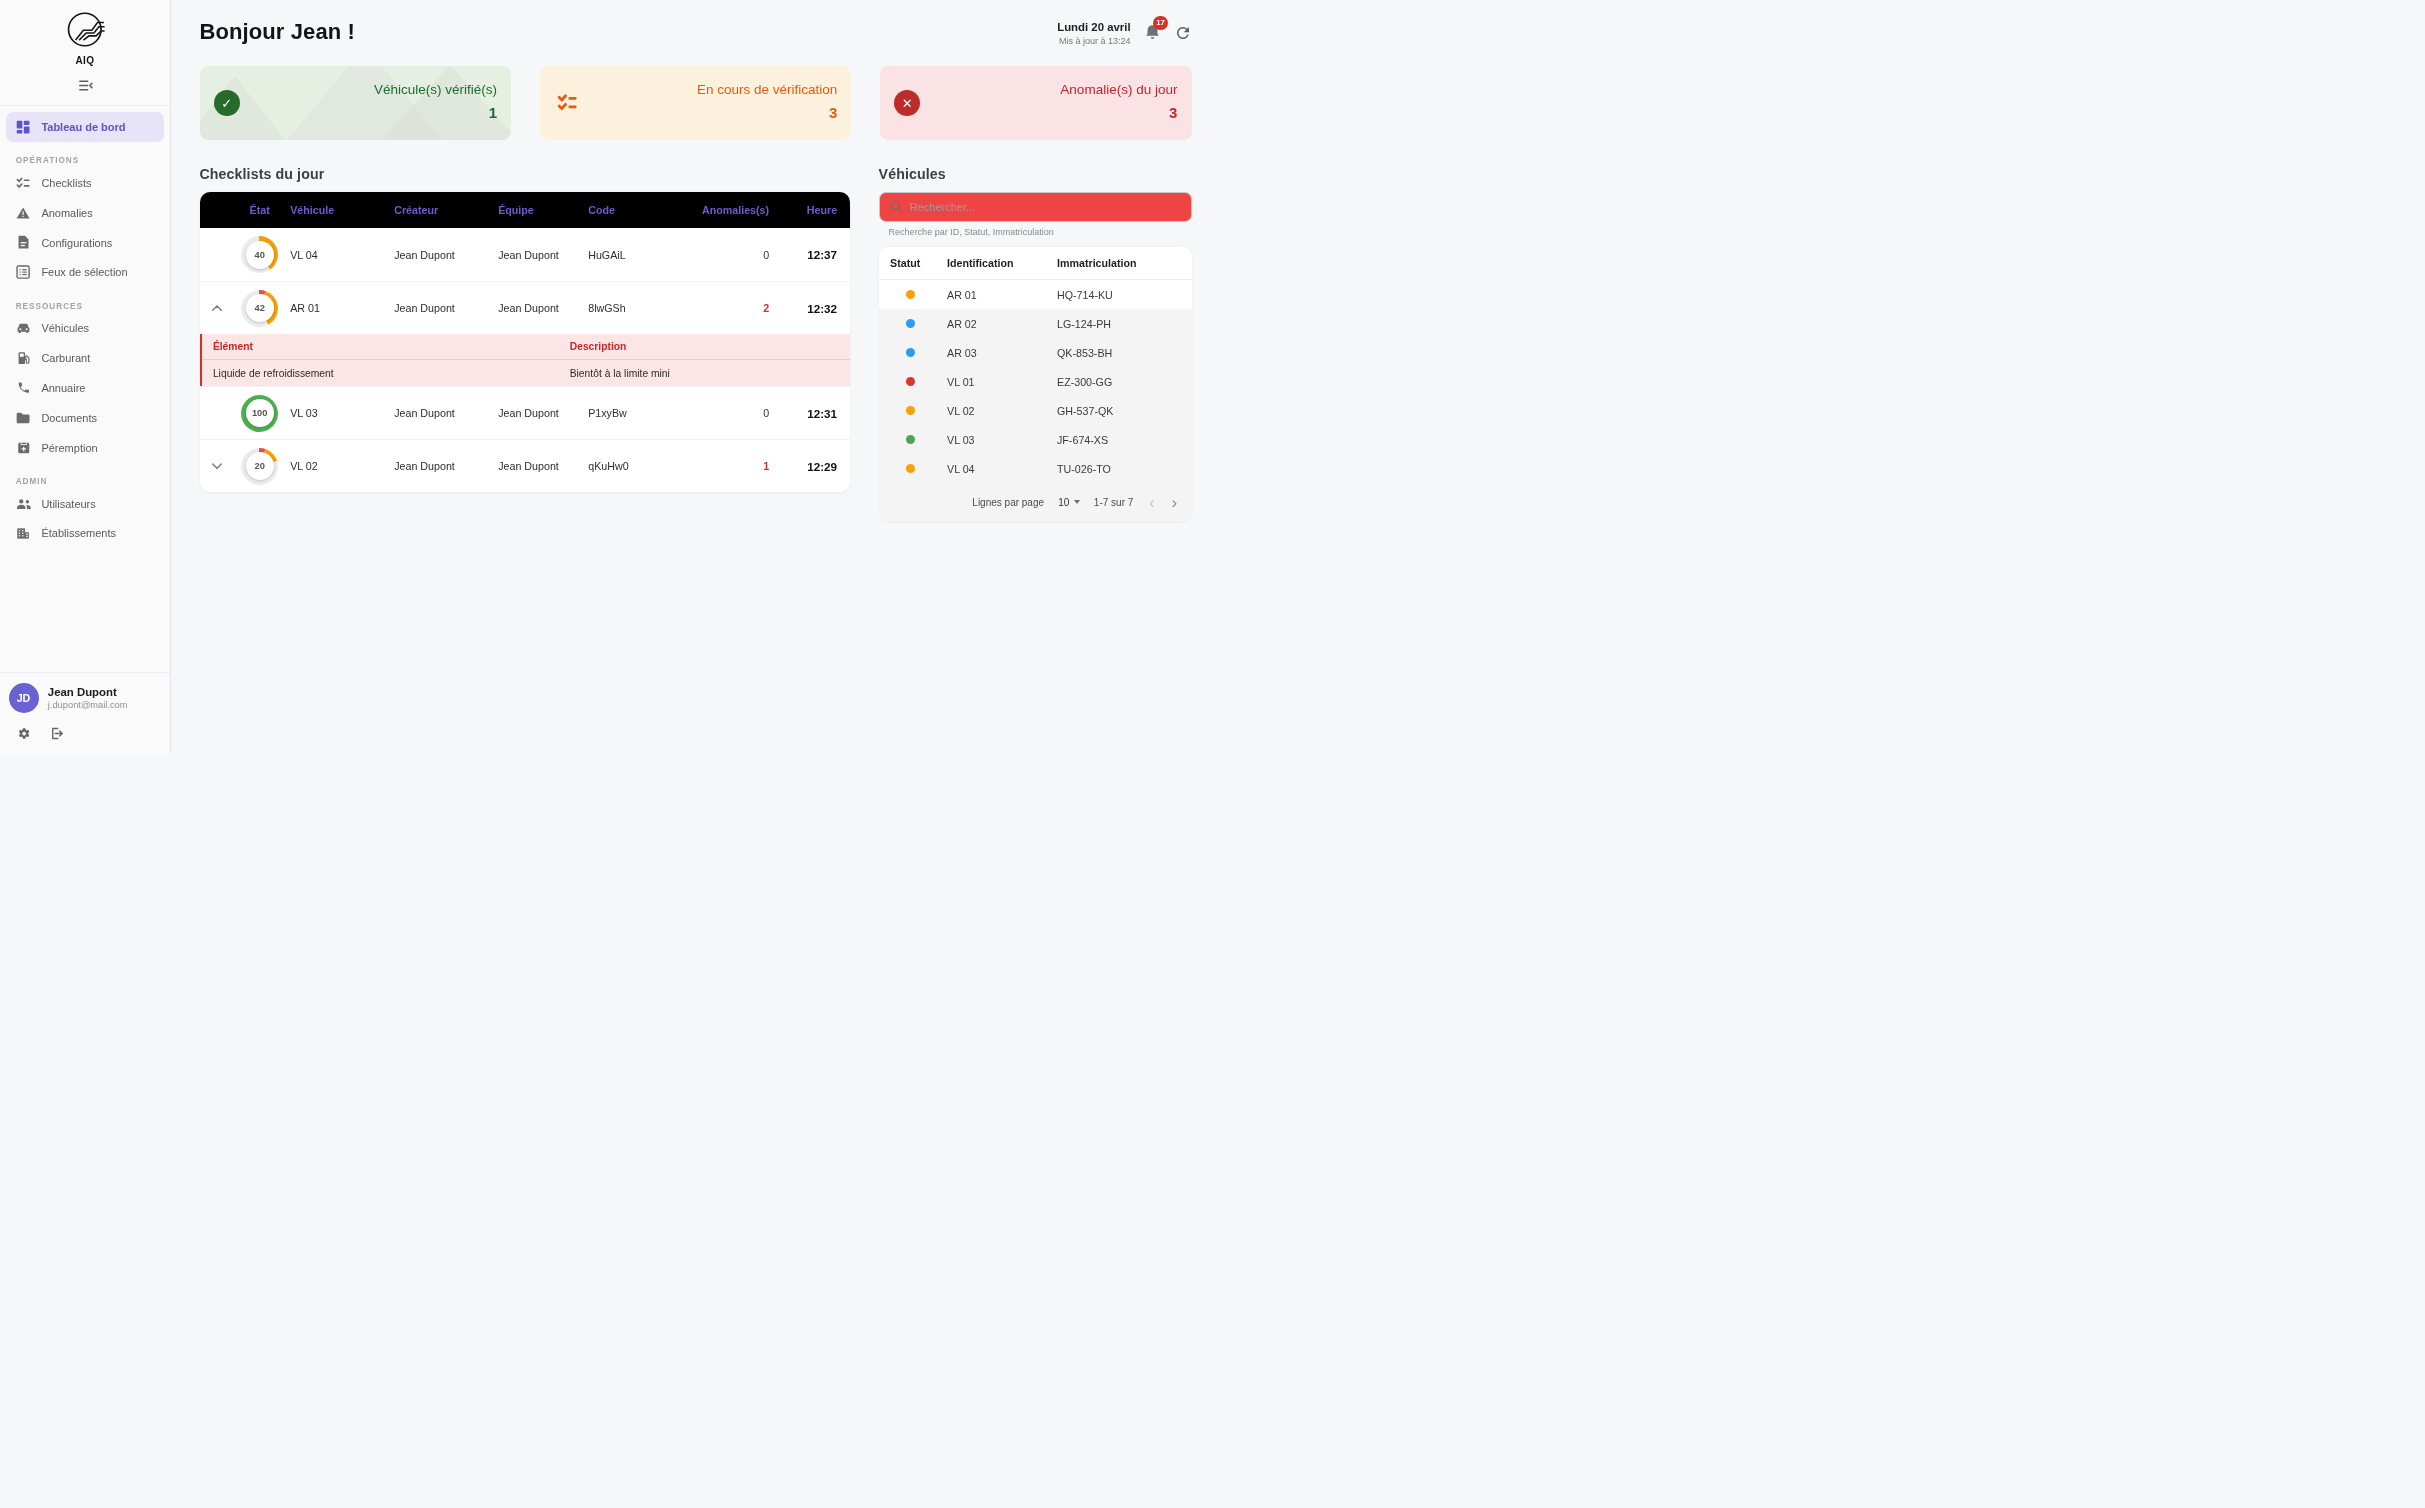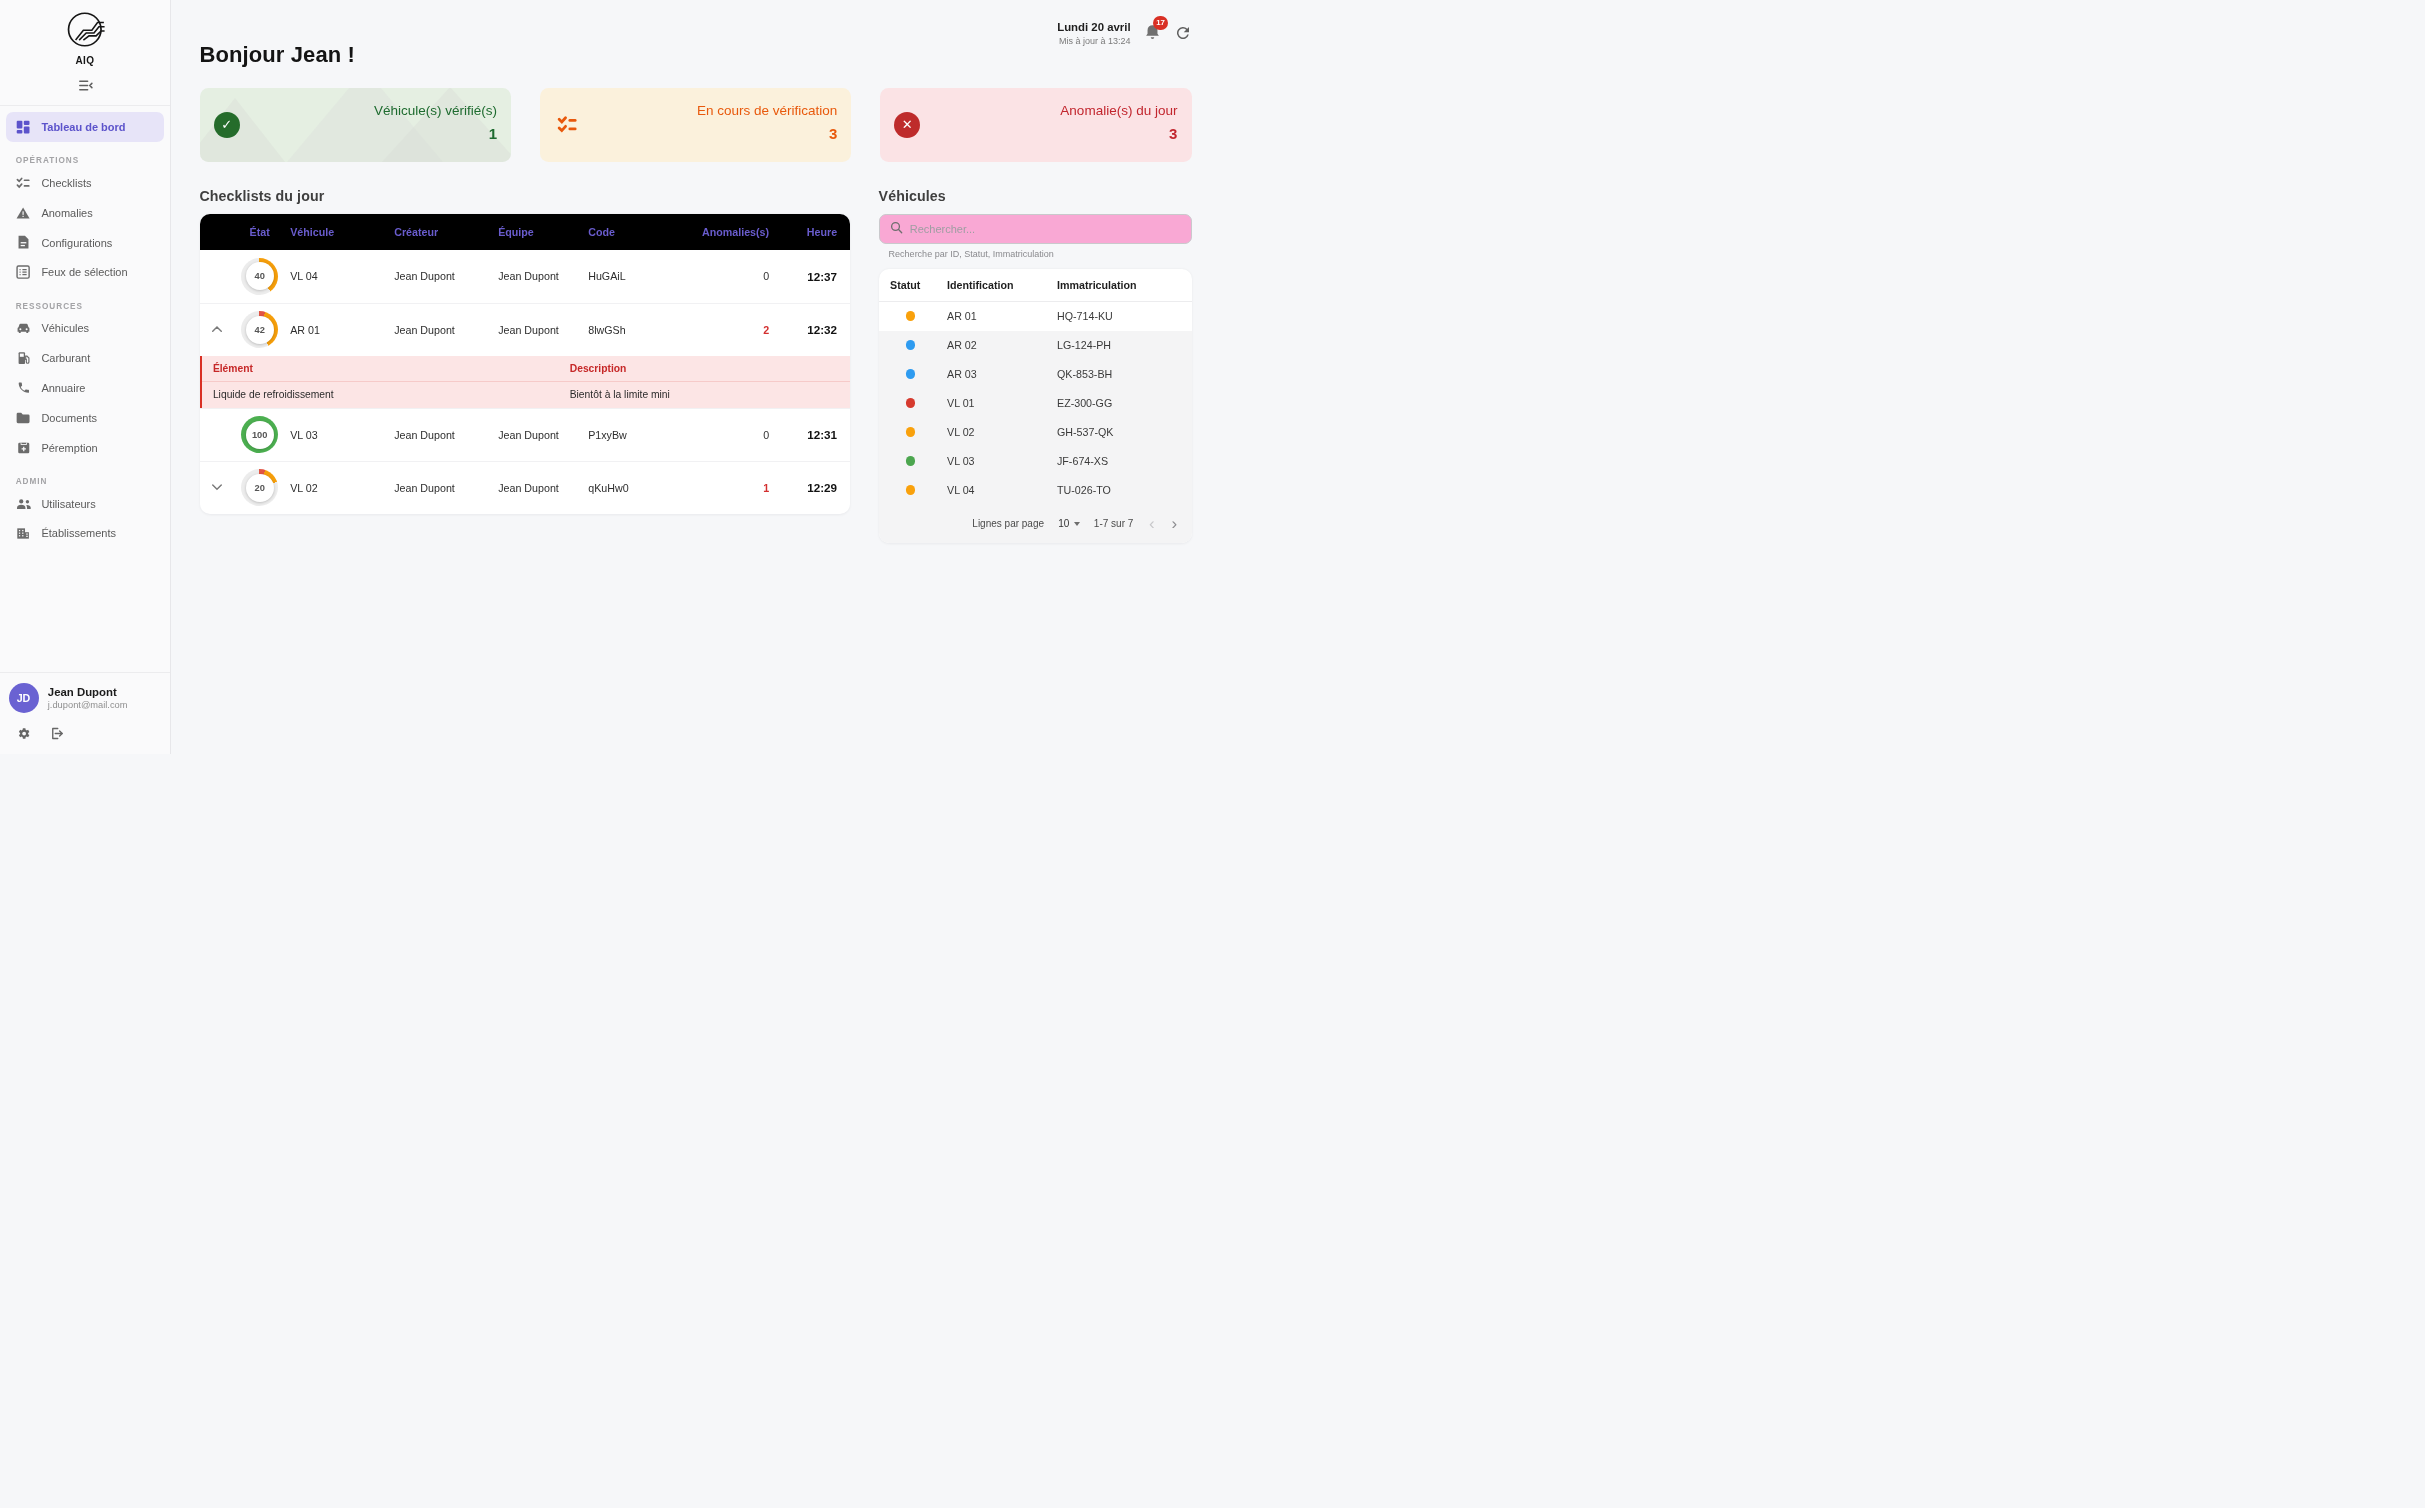--- a/index.html
+++ b/index.html
@@ -22,21 +22,21 @@
   .user-row { display:flex; align-items:center; gap:9.3px; }
   .avatar { width:30px; height:30px; border-radius:50%; background:#6A62D2; color:#fff; font-size:10.7px; font-weight:bold; display:flex; align-items:center; justify-content:center; }
   .user-name { font-size:11.4px; font-weight:bold; color:#1C1C1C; }
   .user-email { font-size:9.3px; color:#8F8F8F; margin-top:2.1px; }
   .footer-icons { display:flex; gap:18.5px; margin:13px 0 0 7.1px; }
   .icon-btn { background:none; border:none; cursor:pointer; color:#666; display:flex; align-items:center; }
 
   
   .main { flex:1; padding:18.5px 21.4px 0 28.5px; }
   .topbar { display:flex; justify-content:space-between; align-items:flex-start; }
-  .greeting { font-size:22px; font-weight:800; color:#141414; letter-spacing:0.1px;margin-top:23px; }
+  .greeting { font-size:22px; font-weight:800; color:#141414; letter-spacing:0.1px; }
   .topbar-right { display:flex; align-items:flex-start; gap:13px; padding-top:2.8px; }
   .date-block { text-align:right; }
   .date-line { font-size:11.4px; font-weight:bold; color:#1E1E1E; }
   .updated-line { font-size:9px; color:#7A7A7A; margin-top:2.8px; }
   .bell-wrap { position:relative; background:none; border:none; cursor:pointer; margin-top:1.4px; }
   .badge { position:absolute; top:-7.1px; right:-7.1px; background:#D93025; color:#fff; font-size:7.8px; font-weight:bold; min-width:14.2px; height:14.2px; border-radius:7.1px; display:flex; align-items:center; justify-content:center; padding:0 2.8px; }
   .refresh-btn { background:none; border:none; cursor:pointer; margin-top:2.8px; color:#5F5F5F; }
 
   
   .cards { display:flex; gap:28.5px; margin-top:20px; }
@@ -77,21 +77,21 @@
   .ring-inner { width:28px; height:28px; border-radius:50%; background:#fff; box-shadow:0 0.7px 2.8px rgba(0,0,0,.22); display:flex; align-items:center; justify-content:center; font-size:9.3px; font-weight:bold; color:#555; }
   .detail-block { background:#FCE5E5; border-left:2.8px solid #D93025; }
   .d-grid { display:grid; grid-template-columns:56% 44%; padding-left:11.4px; align-items:center; }
   .d-head { height:26px; border-bottom:0.7px solid rgba(217,48,37,.15); }
   .d-head span { font-size:10.3px; font-weight:bold; color:#C62828; }
   .d-row { height:26px; }
   .d-row + .d-row { border-top:0.7px solid rgba(217,48,37,.12); }
   .d-row span { font-size:10.3px; color:#2B2B2B; }
 
   
-  .search-box { display:flex; align-items:center; gap:7.1px; height:30px; border:1.1px solid #C9C9CC; border-radius:7.1px; background:#f9a8d4; padding:0 10px; }
+  .search-box { display:flex; align-items:center; gap:7.1px; height:30px; border:1.1px solid #C9C9CC; border-radius:7.1px; background:#ef4444; padding:0 10px; }
   .search-box input { border:none; outline:none; background:transparent; font-size:11px; color:#333; width:100%; font-family:inherit; }
   .search-box input::placeholder { color:#9E9EA2; }
   .search-hint { font-size:9px; color:#8A8A8E; margin:5px 0 10px 10px; }
   .vtable-card { background:#fff; border-radius:10px; box-shadow:0 0.7px 2.8px rgba(20,20,40,.06); overflow:hidden; }
   .v-grid { display:grid; grid-template-columns:57px 110px 1fr; align-items:center; padding:0 11.4px; }
   .v-head { height:33px; border-bottom:0.7px solid #ECECEE; }
   .v-head span { font-size:10.7px; font-weight:bold; color:#1F1F1F; }
   .v-row { height:29px; cursor:pointer; }
   .v-row.shade, .v-footer { background:#F4F4F5; }
   .dot { width:9.3px; height:9.3px; border-radius:50%; margin-left:15.7px; }

